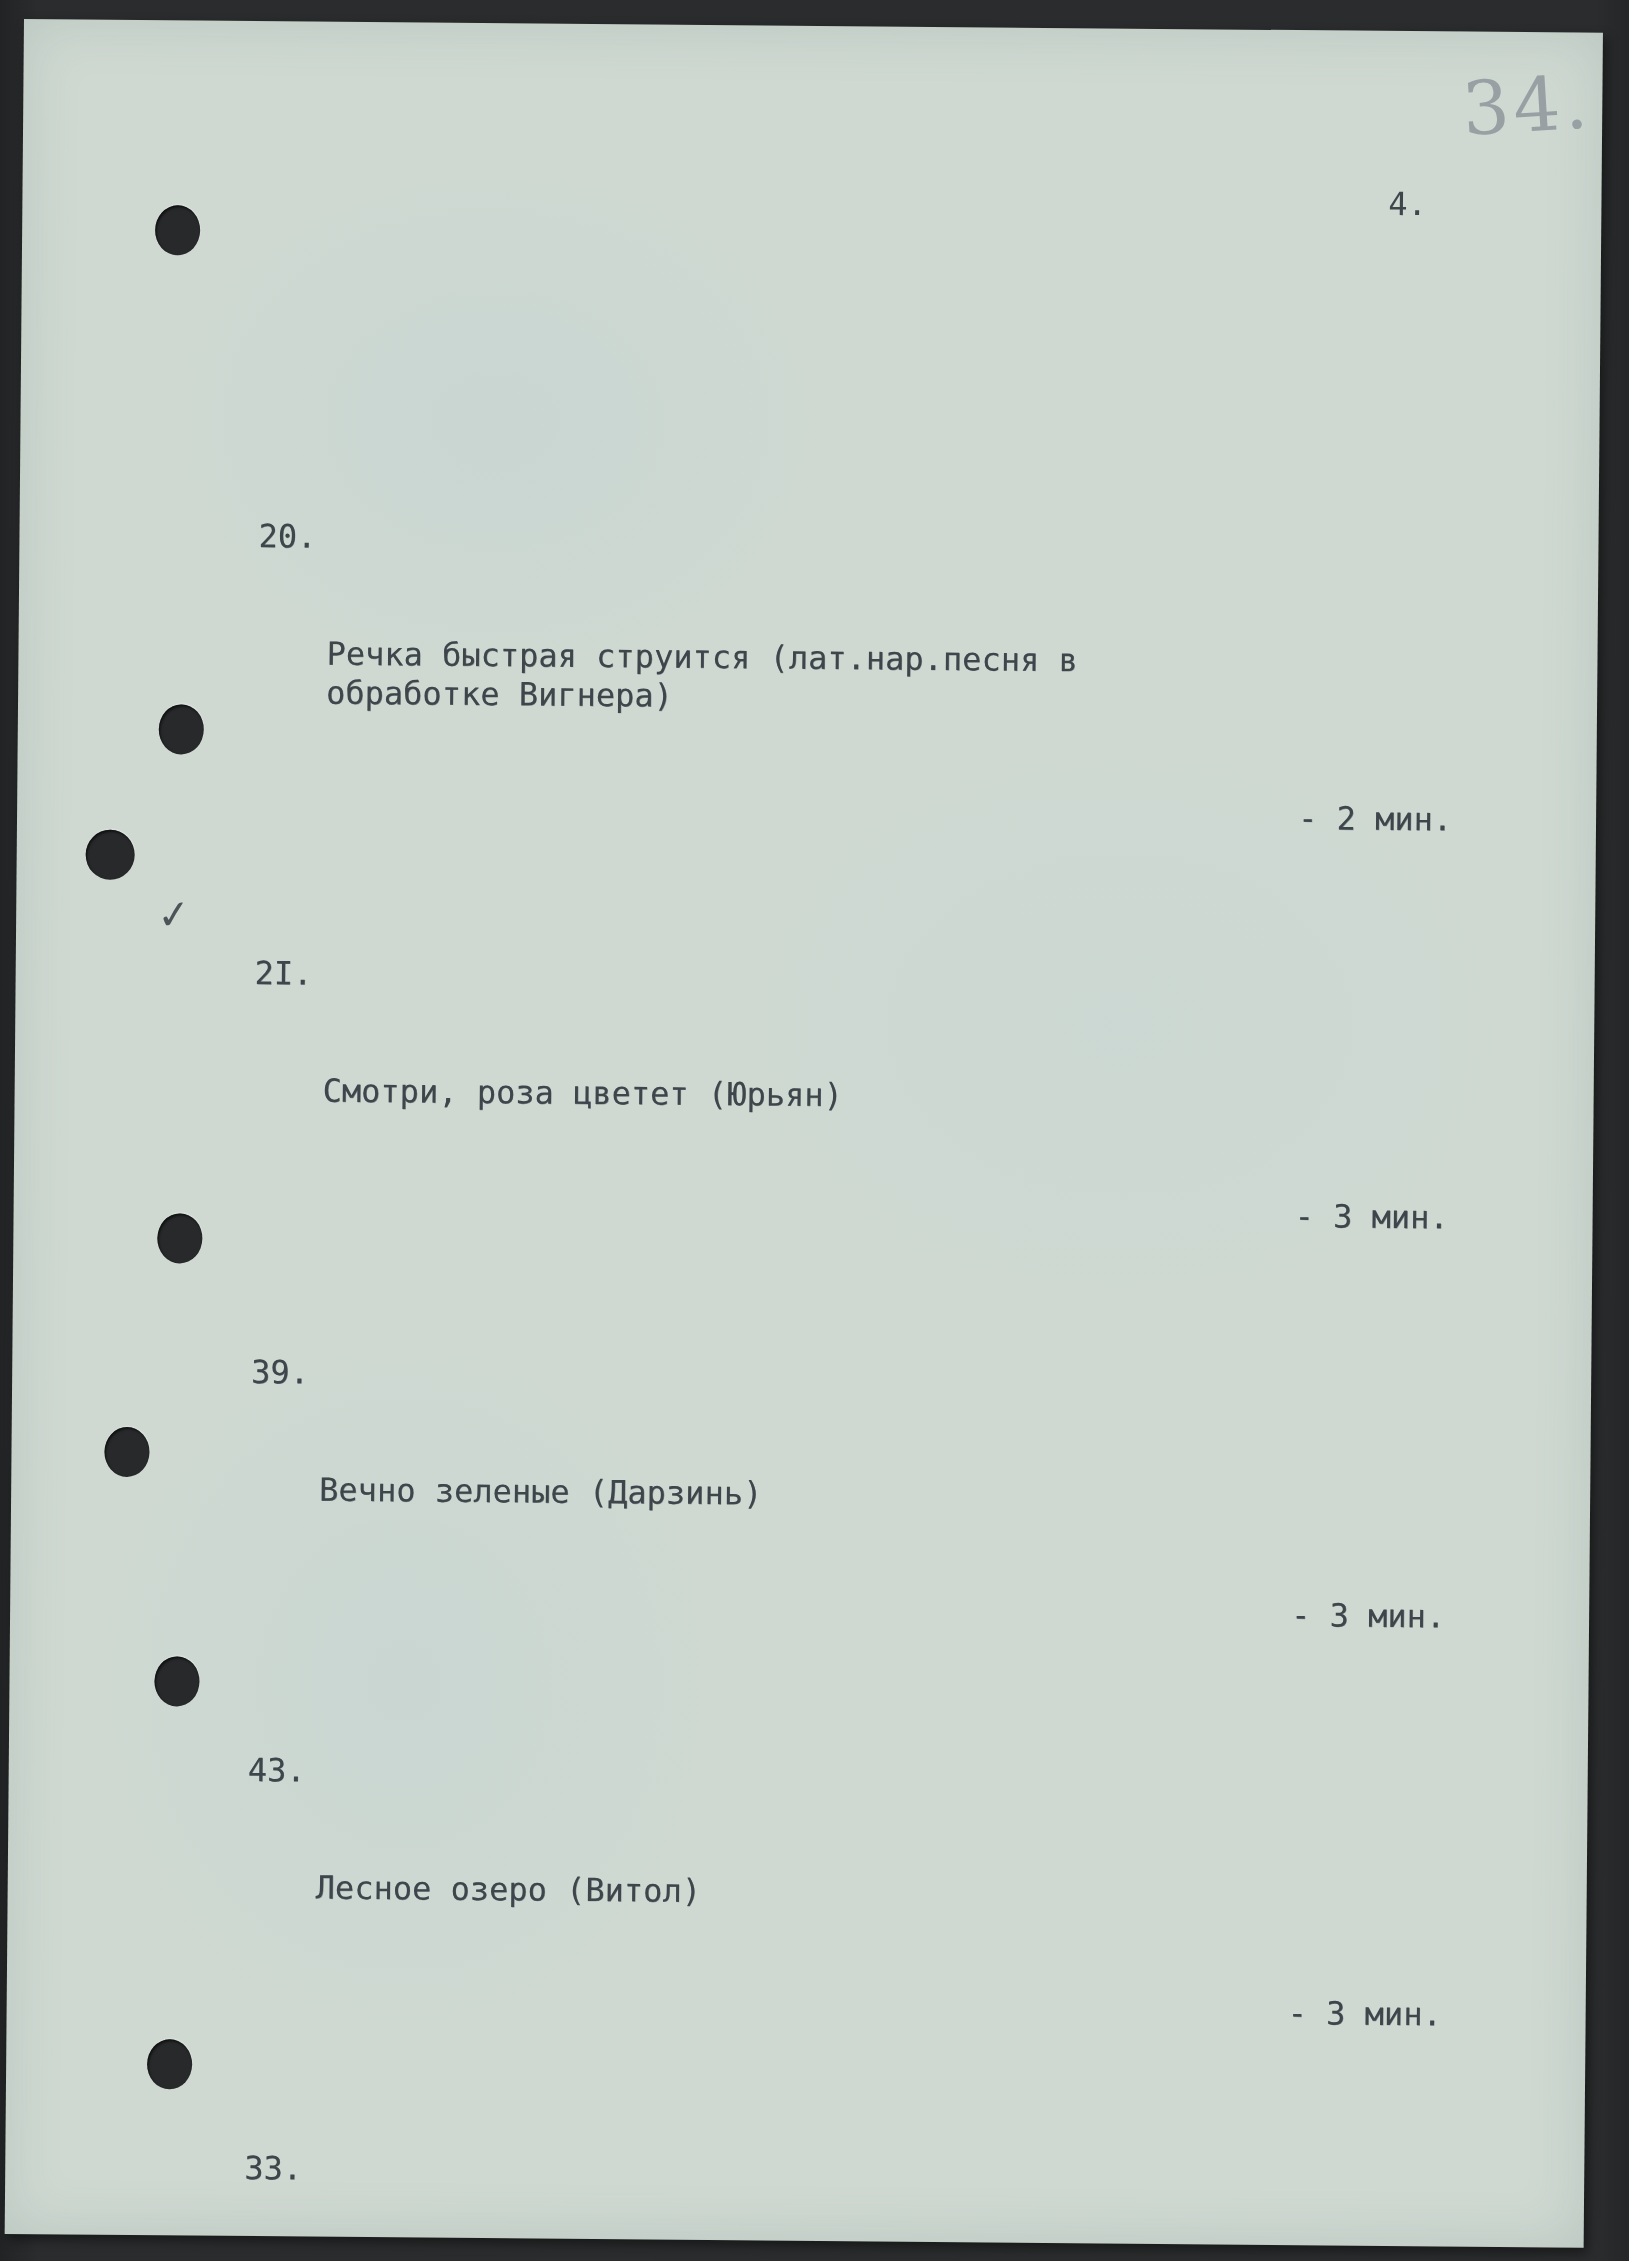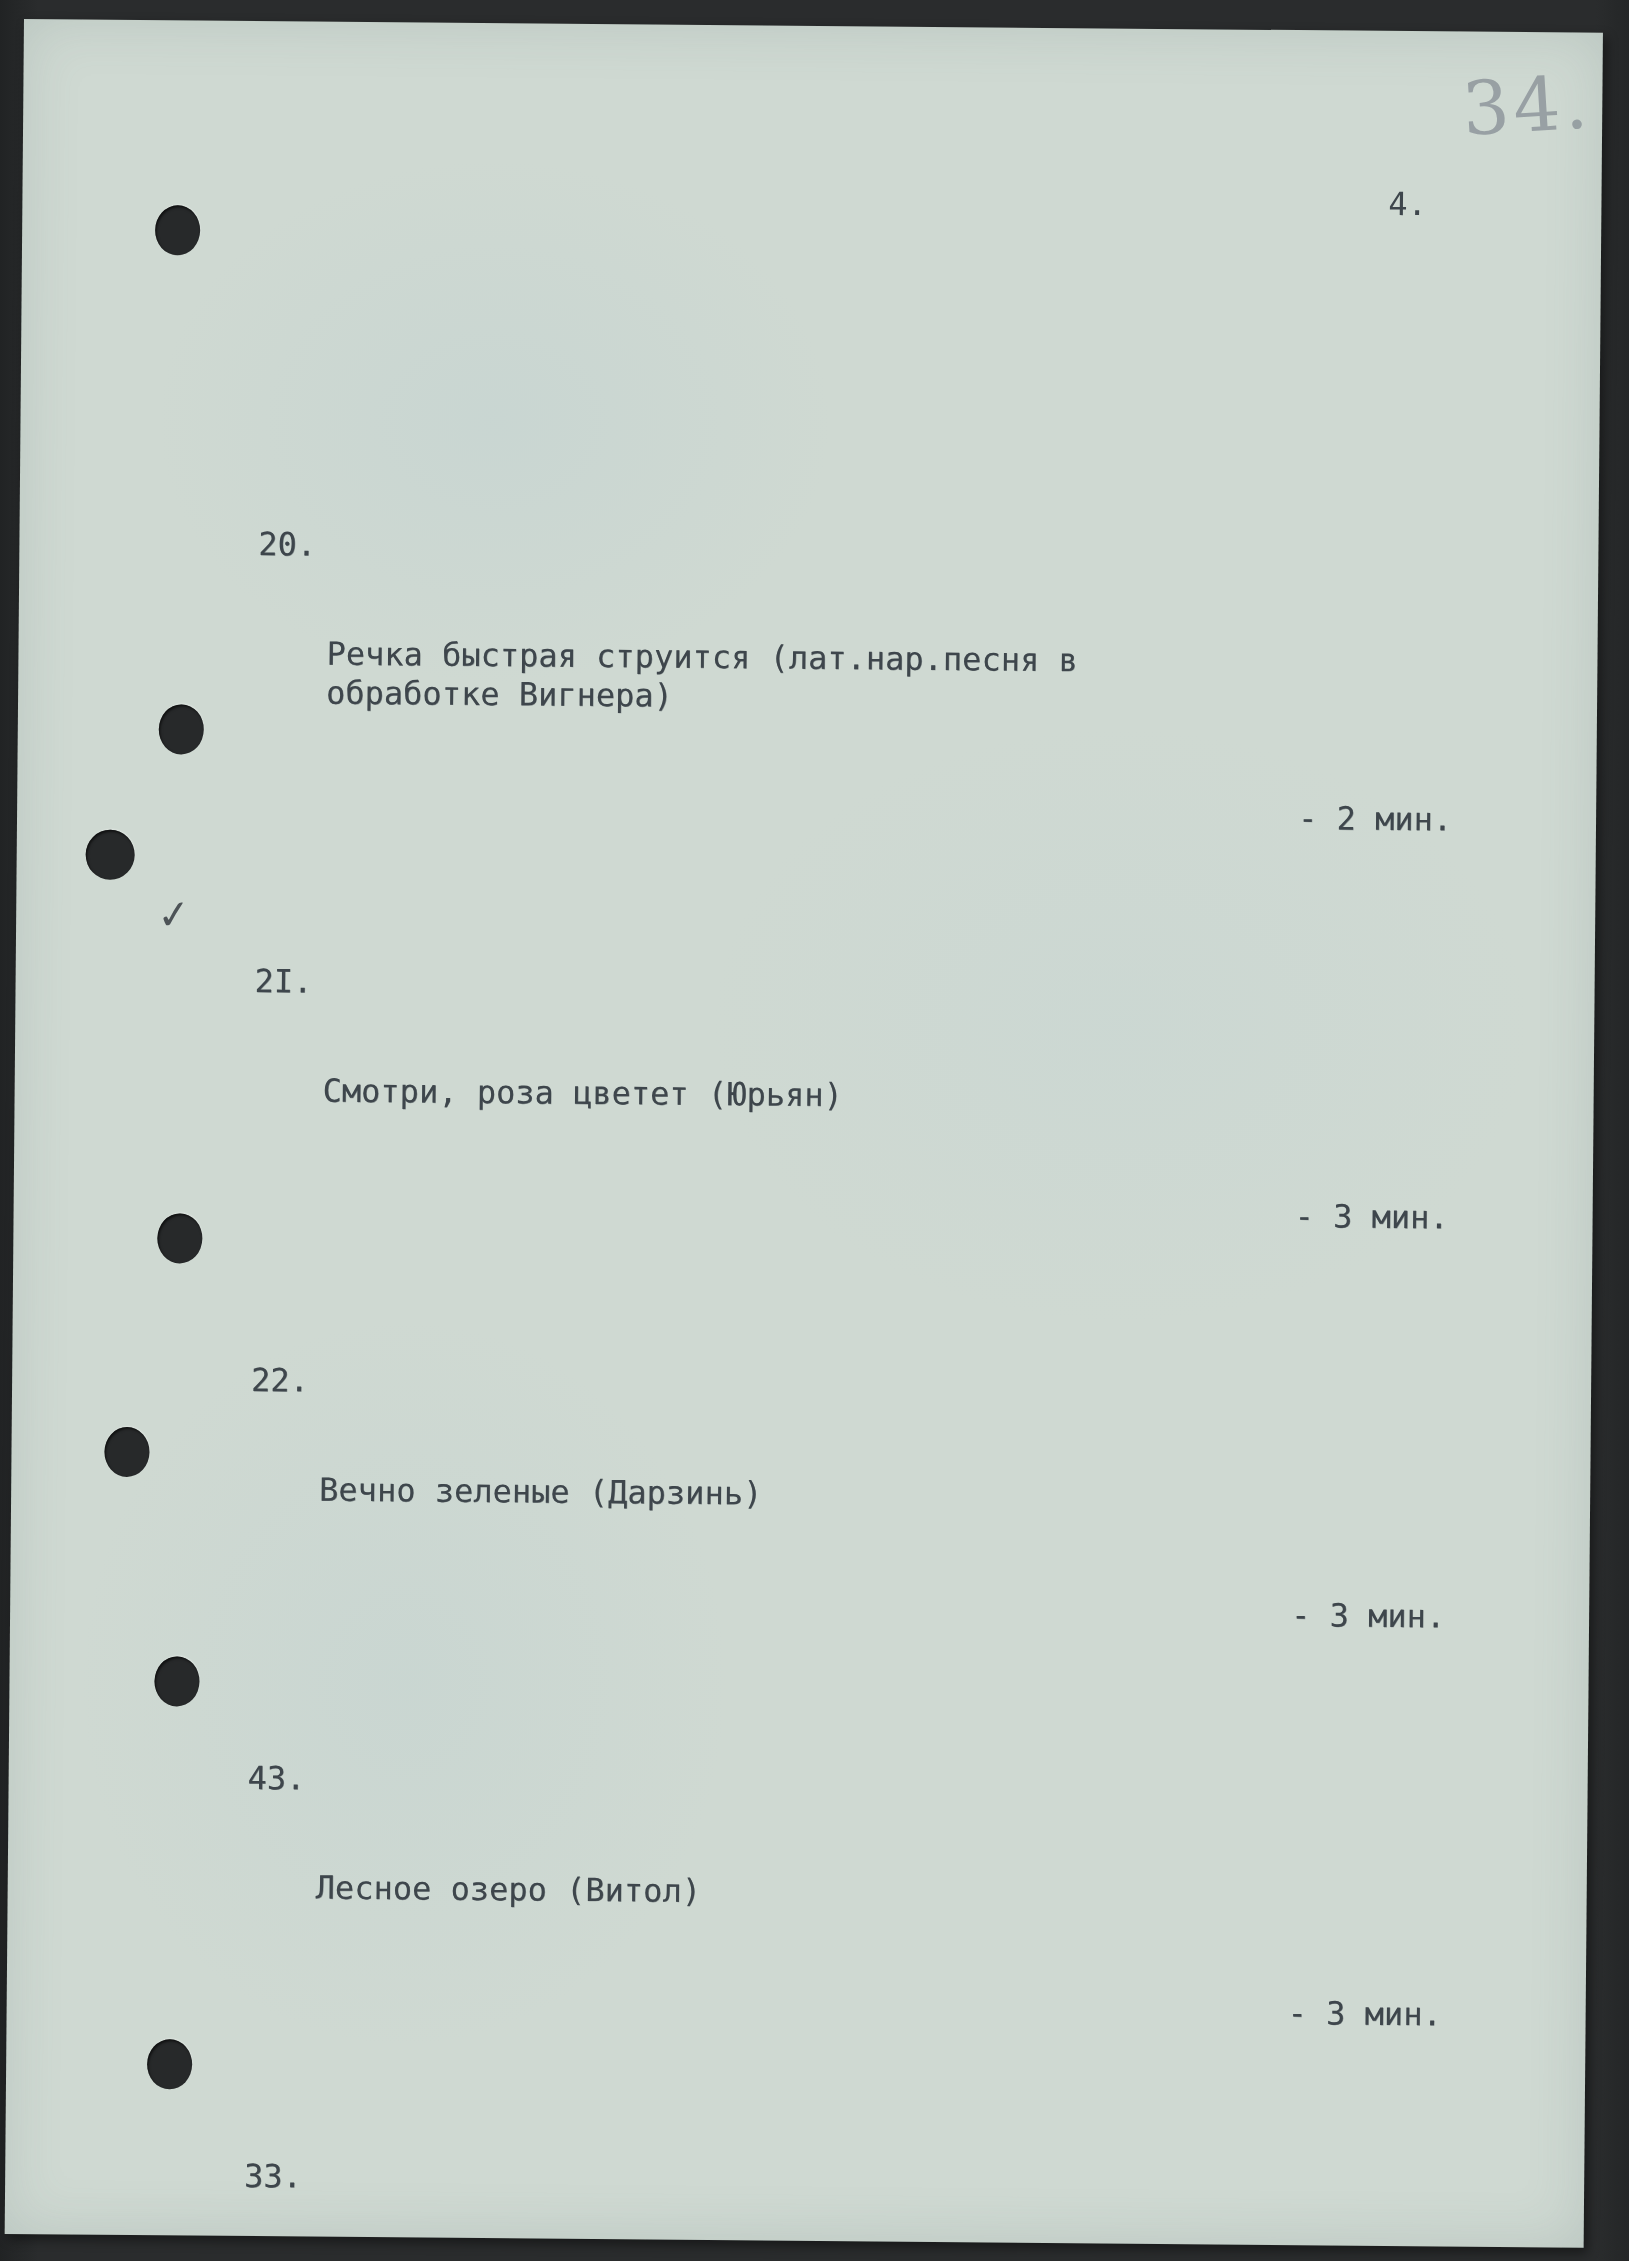--- a/index.html
+++ b/index.html
@@ -51,21 +51,21 @@
     font-family:"DejaVu Sans","Liberation Sans",sans-serif;
   }
 
   .content{
     position:absolute;left:239px;top:230px;width:1264px;
     font-size:32px;color:#3e464c;
     text-shadow:0.4px 0.4px 0.6px rgba(62,70,76,0.5);
     white-space:pre-wrap;
   }
   .row{position:relative;line-height:39px;margin-bottom:11.3px;}
-  .row .num{position:absolute;left:0;top:8px;}
+  .row .num{position:absolute;left:0;top:0;}
   .row .title{display:block;margin-left:69px;width:939px;}
   .row .time{position:absolute;left:1042px;bottom:0;white-space:pre;}
   .l2{display:block;}
 </style>
 </head>
 <body>
 
 <div class="scan-bg"></div>
 
 <div class="page">
@@ -93,21 +93,21 @@
           <span class="time">- 2 мин.</span>
         </div>
       
         <div class="row">
           <span class="num">2I.</span>
           <span class="title"><span>Смотри, роза цветет (Юрьян)</span></span>
           <span class="time">- 3 мин.</span>
         </div>
       
         <div class="row">
-          <span class="num">22.</span>
+          <span class="num">39.</span>
           <span class="title"><span>Вечно зеленые (Дарзинь)</span></span>
           <span class="time">- 3 мин.</span>
         </div>
       
         <div class="row">
           <span class="num">43.</span>
           <span class="title"><span>Лесное озеро (Витол)</span></span>
           <span class="time">- 3 мин.</span>
         </div>
       

